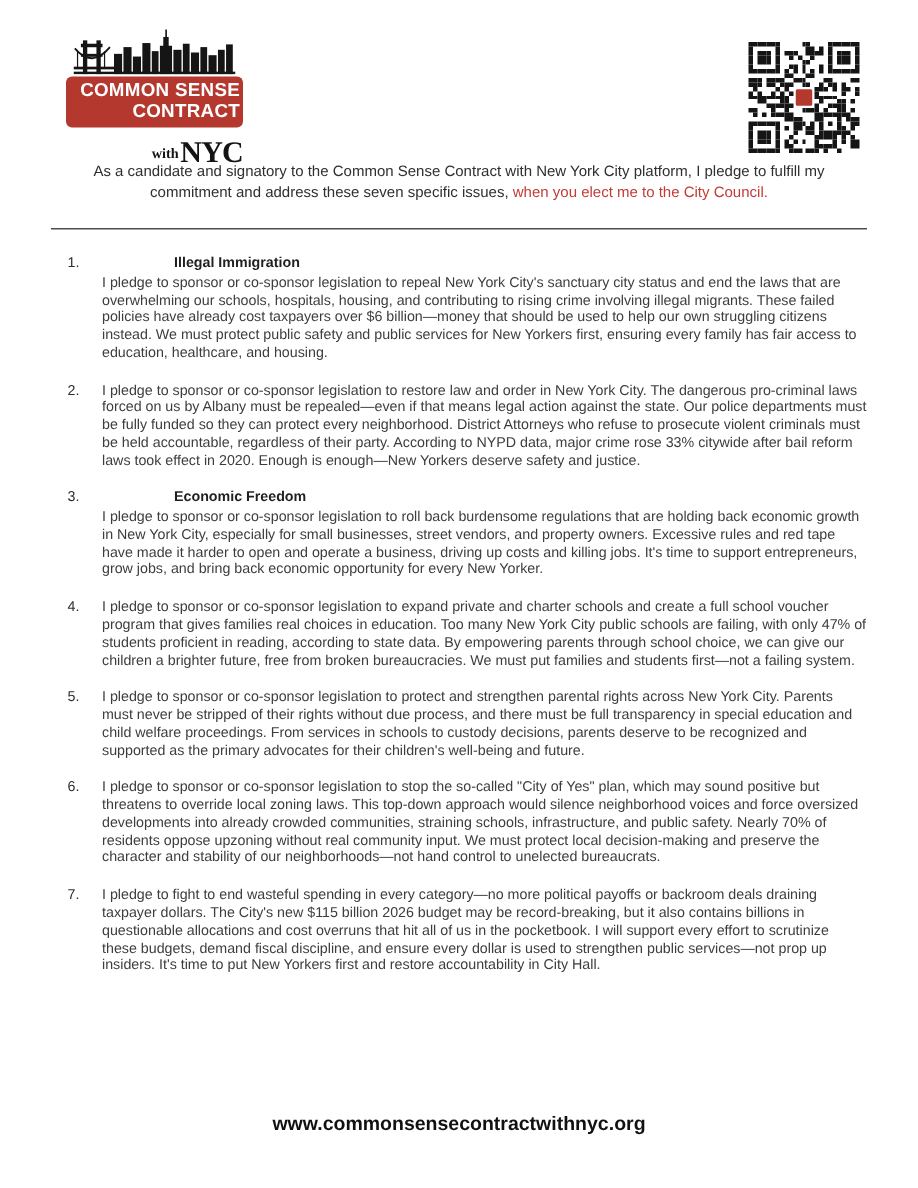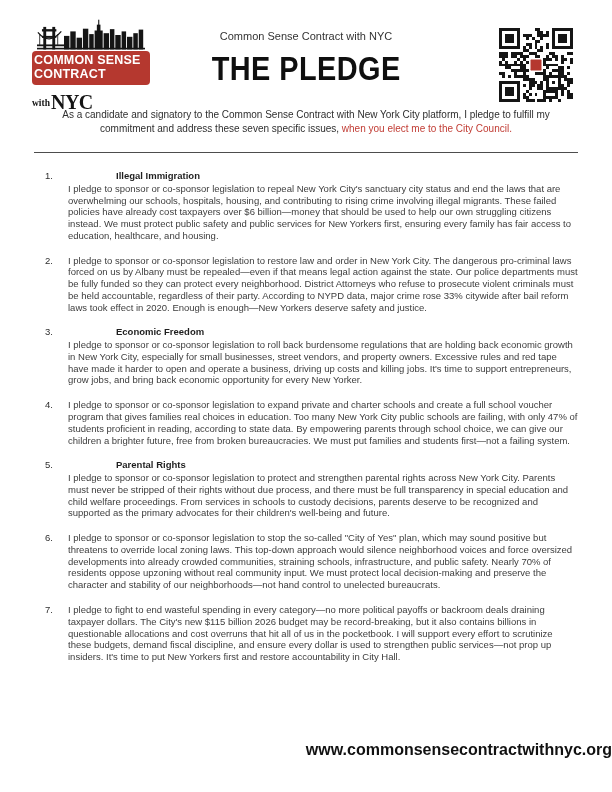--- a/index.html
+++ b/index.html
@@ -7,21 +7,21 @@
     position:relative;
     width:612px;height:792px;
     margin:0 auto;
     background:#ffffff;
     font-family:"Liberation Sans", sans-serif;
     color:#3d3d3d;
     overflow:hidden;
   }
   
   .header{position:relative;height:102px;}
-  .logo{position:absolute;left:32px;top:18px;width:118px;text-align:left;}
+  .logo{position:absolute;left:44px;top:18px;width:118px;text-align:right;}
   .logo svg{display:block;width:108px;height:34px;margin:0 auto;}
   .logo-box{
     margin-top:-1px;
     border-radius:4px;
     padding:3px 2px 4px;
     color:#ffffff;
     font-weight:bold;
     line-height:1.08;
     font-size:12.5px;
     letter-spacing:.2px;
@@ -62,21 +62,21 @@
   
   .pledges{margin:17px 34px 0 45px;}
   .pledge{display:flex;margin-bottom:13px;}
   .pledge-number{flex:0 0 23px;font-size:9.5px;line-height:1.24;color:#2e2e2e;}
   .pledge-content{flex:1;font-size:9.5px;line-height:1.24;}
   .pledge-title{font-weight:bold;color:#1f1f1f;margin-bottom:1px;padding-left:48px;}
   .pledge-body{color:#3d3d3d;}
   
   .footer{
     position:absolute;left:0;right:0;top:741px;
-    text-align:right;font-size:16px;font-weight:bold;color:#111111;
+    text-align:center;font-size:13px;font-weight:bold;color:#111111;
   }
 </style>
 </head>
 <body>
 
 <div class="page">
 
   <div class="header">
 
     <div class="logo">
@@ -113,24 +113,20 @@
       </span>
       <div class="logo-box" style="background: rgb(181, 56, 47);">
         <div>COMMON SENSE</div>
         <div>CONTRACT</div>
       </div>
       <div class="logo-with-nyc">
         <span class="logo-with">with</span><span class="logo-nyc">NYC</span>
       </div>
     </div>
 
-    <div class="header-center">
-      <div class="kicker">Common Sense Contract with NYC</div>
-      <div class="doc-title">THE PLEDGE</div>
-    </div>
 
     <div class="qr-wrap">
       <div class="qr">
           <div style="grid-area: 1 / 1;"></div>
           <div style="grid-area: 1 / 2;"></div>
           <div style="grid-area: 1 / 3;"></div>
           <div style="grid-area: 1 / 4;"></div>
           <div style="grid-area: 1 / 5;"></div>
           <div style="grid-area: 1 / 6;"></div>
           <div style="grid-area: 1 / 7;"></div>
@@ -473,21 +469,20 @@
     <div class="pledge">
       <div class="pledge-number">4.</div>
       <div class="pledge-content">
         <div class="pledge-body">I pledge to sponsor or co-sponsor legislation to expand private and charter schools and create a full school voucher program that gives families real choices in education. Too many New York City public schools are failing, with only 47% of students proficient in reading, according to state data. By empowering parents through school choice, we can give our children a brighter future, free from broken bureaucracies. We must put families and students first—not a failing system.</div>
       </div>
     </div>
 
     <div class="pledge">
       <div class="pledge-number">5.</div>
       <div class="pledge-content">
-        <div class="pledge-title">Parental Rights</div>
         <div class="pledge-body">I pledge to sponsor or co-sponsor legislation to protect and strengthen parental rights across New York City. Parents must never be stripped of their rights without due process, and there must be full transparency in special education and child welfare proceedings. From services in schools to custody decisions, parents deserve to be recognized and supported as the primary advocates for their children's well-being and future.</div>
       </div>
     </div>
 
     <div class="pledge">
       <div class="pledge-number">6.</div>
       <div class="pledge-content">
         <div class="pledge-body">I pledge to sponsor or co-sponsor legislation to stop the so-called "City of Yes" plan, which may sound positive but threatens to override local zoning laws. This top-down approach would silence neighborhood voices and force oversized developments into already crowded communities, straining schools, infrastructure, and public safety. Nearly 70% of residents oppose upzoning without real community input. We must protect local decision-making and preserve the character and stability of our neighborhoods—not hand control to unelected bureaucrats.</div>
       </div>
     </div>

